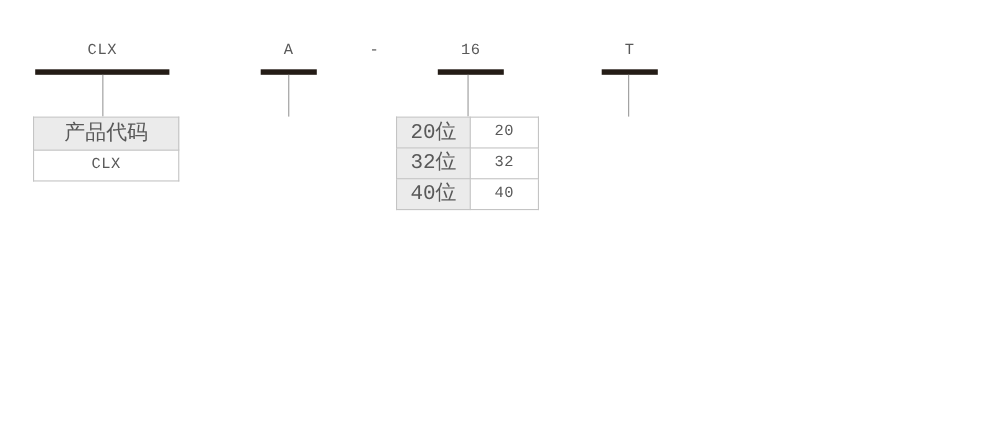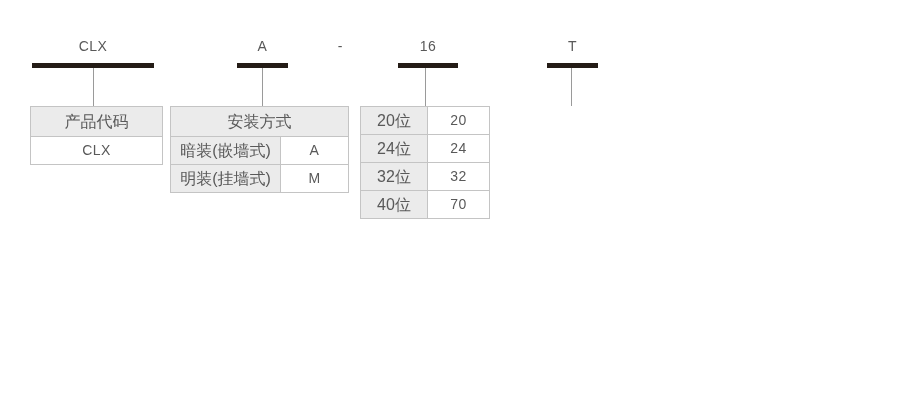--- a/index.html
+++ b/index.html
@@ -11,20 +11,21 @@
     height: 403px;
     background: #ffffff;
     font-family: "Liberation Sans", "DejaVu Sans", sans-serif;
     color: #595959;
     overflow: hidden;
   }
   #canvas {
     position: relative;
     width: 784px;
     height: 403px;
+    font-family: Liberation Mono, monospace;
   }
 
   
   .token {
     position: absolute;
     font-size: 14px;
     line-height: 16px;
     color: #595959;
     text-align: center;
     white-space: nowrap;
@@ -75,21 +76,21 @@
     background: #ebebeb;
     height: 29px;
     line-height: 29px;
   }
   .legend td.shade {
     background: #ebebeb;
   }
   .legend td.plain {
     background: #ffffff;
   }
-  .cn { font-size: 16px; }
+  .cn { font-size: 19px; }
   .lat { font-size: 14px; letter-spacing: 0.5px; }
 </style>
 </head>
 <body>
 
 <div id="canvas">
 
   <div class="token" style="left:32px; top:38px; width:122px;">CLX</div>
 
   <div class="token" style="left:237px; top:38px; width:51px;">A</div>
@@ -114,59 +115,36 @@
     <tbody>
       <tr>
         <td class="hdr cn">产品代码</td>
       </tr>
       <tr>
         <td class="plain lat">CLX</td>
       </tr>
     </tbody>
   </table>
 
-  <table class="legend" style="left:170px; top:106px; width:178px;">
-    <colgroup>
-        <col style="width:110px">
-        <col style="width:68px">
-      </colgroup>
-    <tbody>
-      <tr>
-        <td class="hdr cn" colspan="2">安装方式</td>
-      </tr>
-      <tr>
-        <td class="shade cn">暗装(嵌墙式)</td>
-        <td class="plain lat">A</td>
-      </tr>
-      <tr>
-        <td class="shade cn">明装(挂墙式)</td>
-        <td class="plain lat">M</td>
-      </tr>
-    </tbody>
-  </table>
 
   <table class="legend" style="left:360px; top:106px; width:129px;">
     <colgroup>
         <col style="width:67px">
         <col style="width:62px">
       </colgroup>
     <tbody>
       <tr>
         <td class="shade cn">20位</td>
         <td class="plain lat">20</td>
       </tr>
       <tr>
-        <td class="shade cn">24位</td>
-        <td class="plain lat">24</td>
-      </tr>
-      <tr>
         <td class="shade cn">32位</td>
         <td class="plain lat">32</td>
       </tr>
       <tr>
         <td class="shade cn">40位</td>
-        <td class="plain lat">70</td>
+        <td class="plain lat">40</td>
       </tr>
     </tbody>
   </table>
 
 
 </div>
 
 </body></html>

